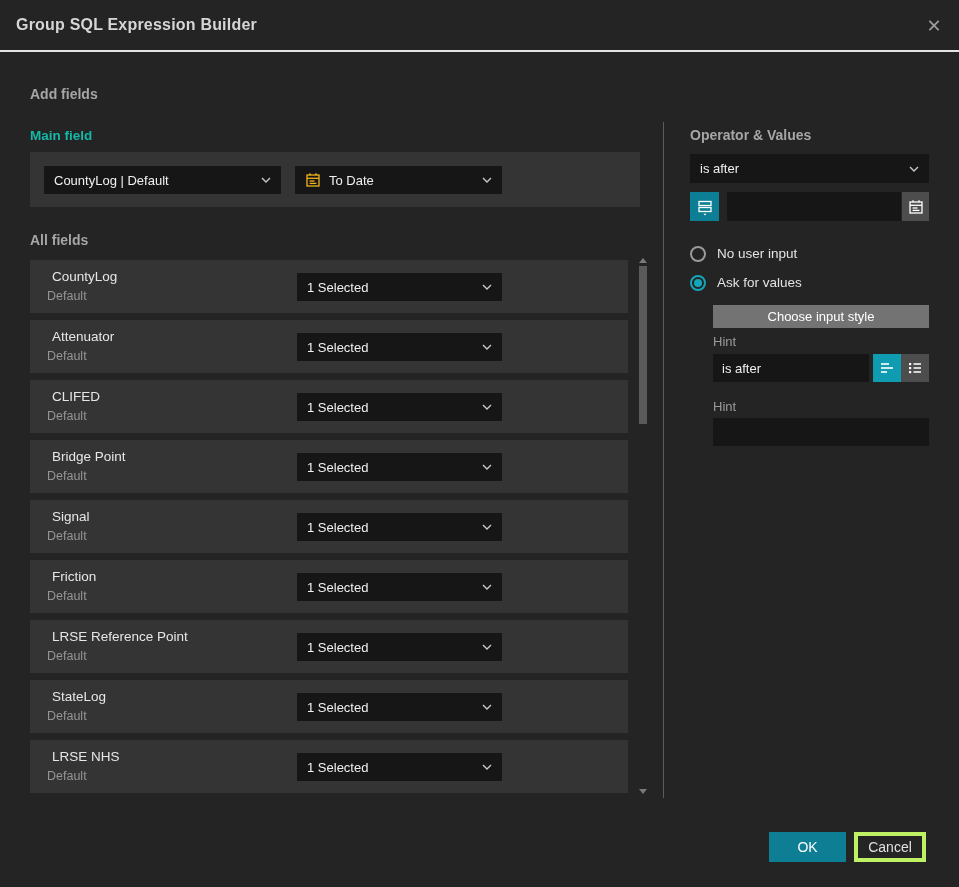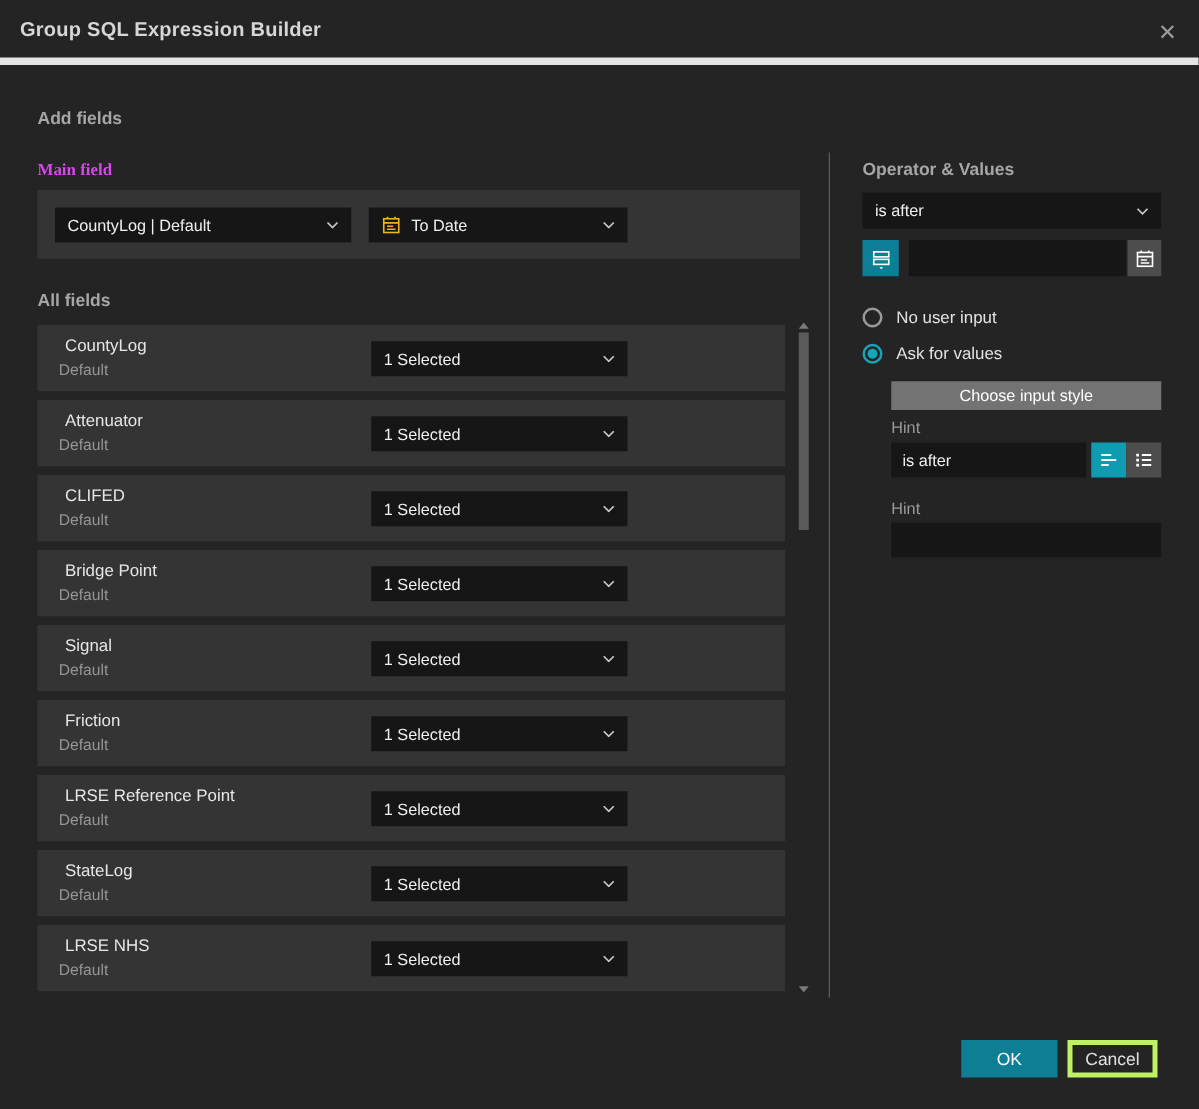--- a/index.html
+++ b/index.html
@@ -7,30 +7,30 @@
   body {
     background:#242424;
     font-family:"Liberation Sans", sans-serif;
     position:relative;
     overflow:hidden;
     color:#e6e6e6;
   }
 
   
   .titlebar { position:absolute; left:0; top:0; width:959px; height:52px;
-              border-bottom:6px solid #e5e5e5; }
+              border-bottom:2px solid #e5e5e5; }
   .title { position:absolute; left:16px; top:16px; font-size:16px; font-weight:700;
            color:#d6d6d6; letter-spacing:.2px; }
   .close-btn { position:absolute; right:12px; top:13px; width:26px; height:26px;
                display:flex; align-items:center; justify-content:center;
                color:#9c9c9c; font-size:18px; cursor:pointer; }
 
   
   .section-h { position:absolute; color:#a6a6a6; font-weight:700; font-size:14px; }
-  .sub-h     { position:absolute; color:#d946ef; font-weight:700; font-size:13.5px;font-family:Liberation Serif, serif; }
+  .sub-h     { position:absolute; color:#14b8a6; font-weight:700; font-size:13.5px; }
 
   
   .sel { background:#161616; color:#f0f0f0; font-size:13px;
          display:flex; align-items:center; padding:0 10px; cursor:pointer;
          position:absolute; height:28px; }
   .sel .sel-text { flex:1; white-space:nowrap; overflow:hidden; }
   .sel .chev { flex:none; margin-left:6px; display:flex; }
 
   
   #main-field-panel { position:absolute; left:30px; top:152px; width:610px; height:55px;

